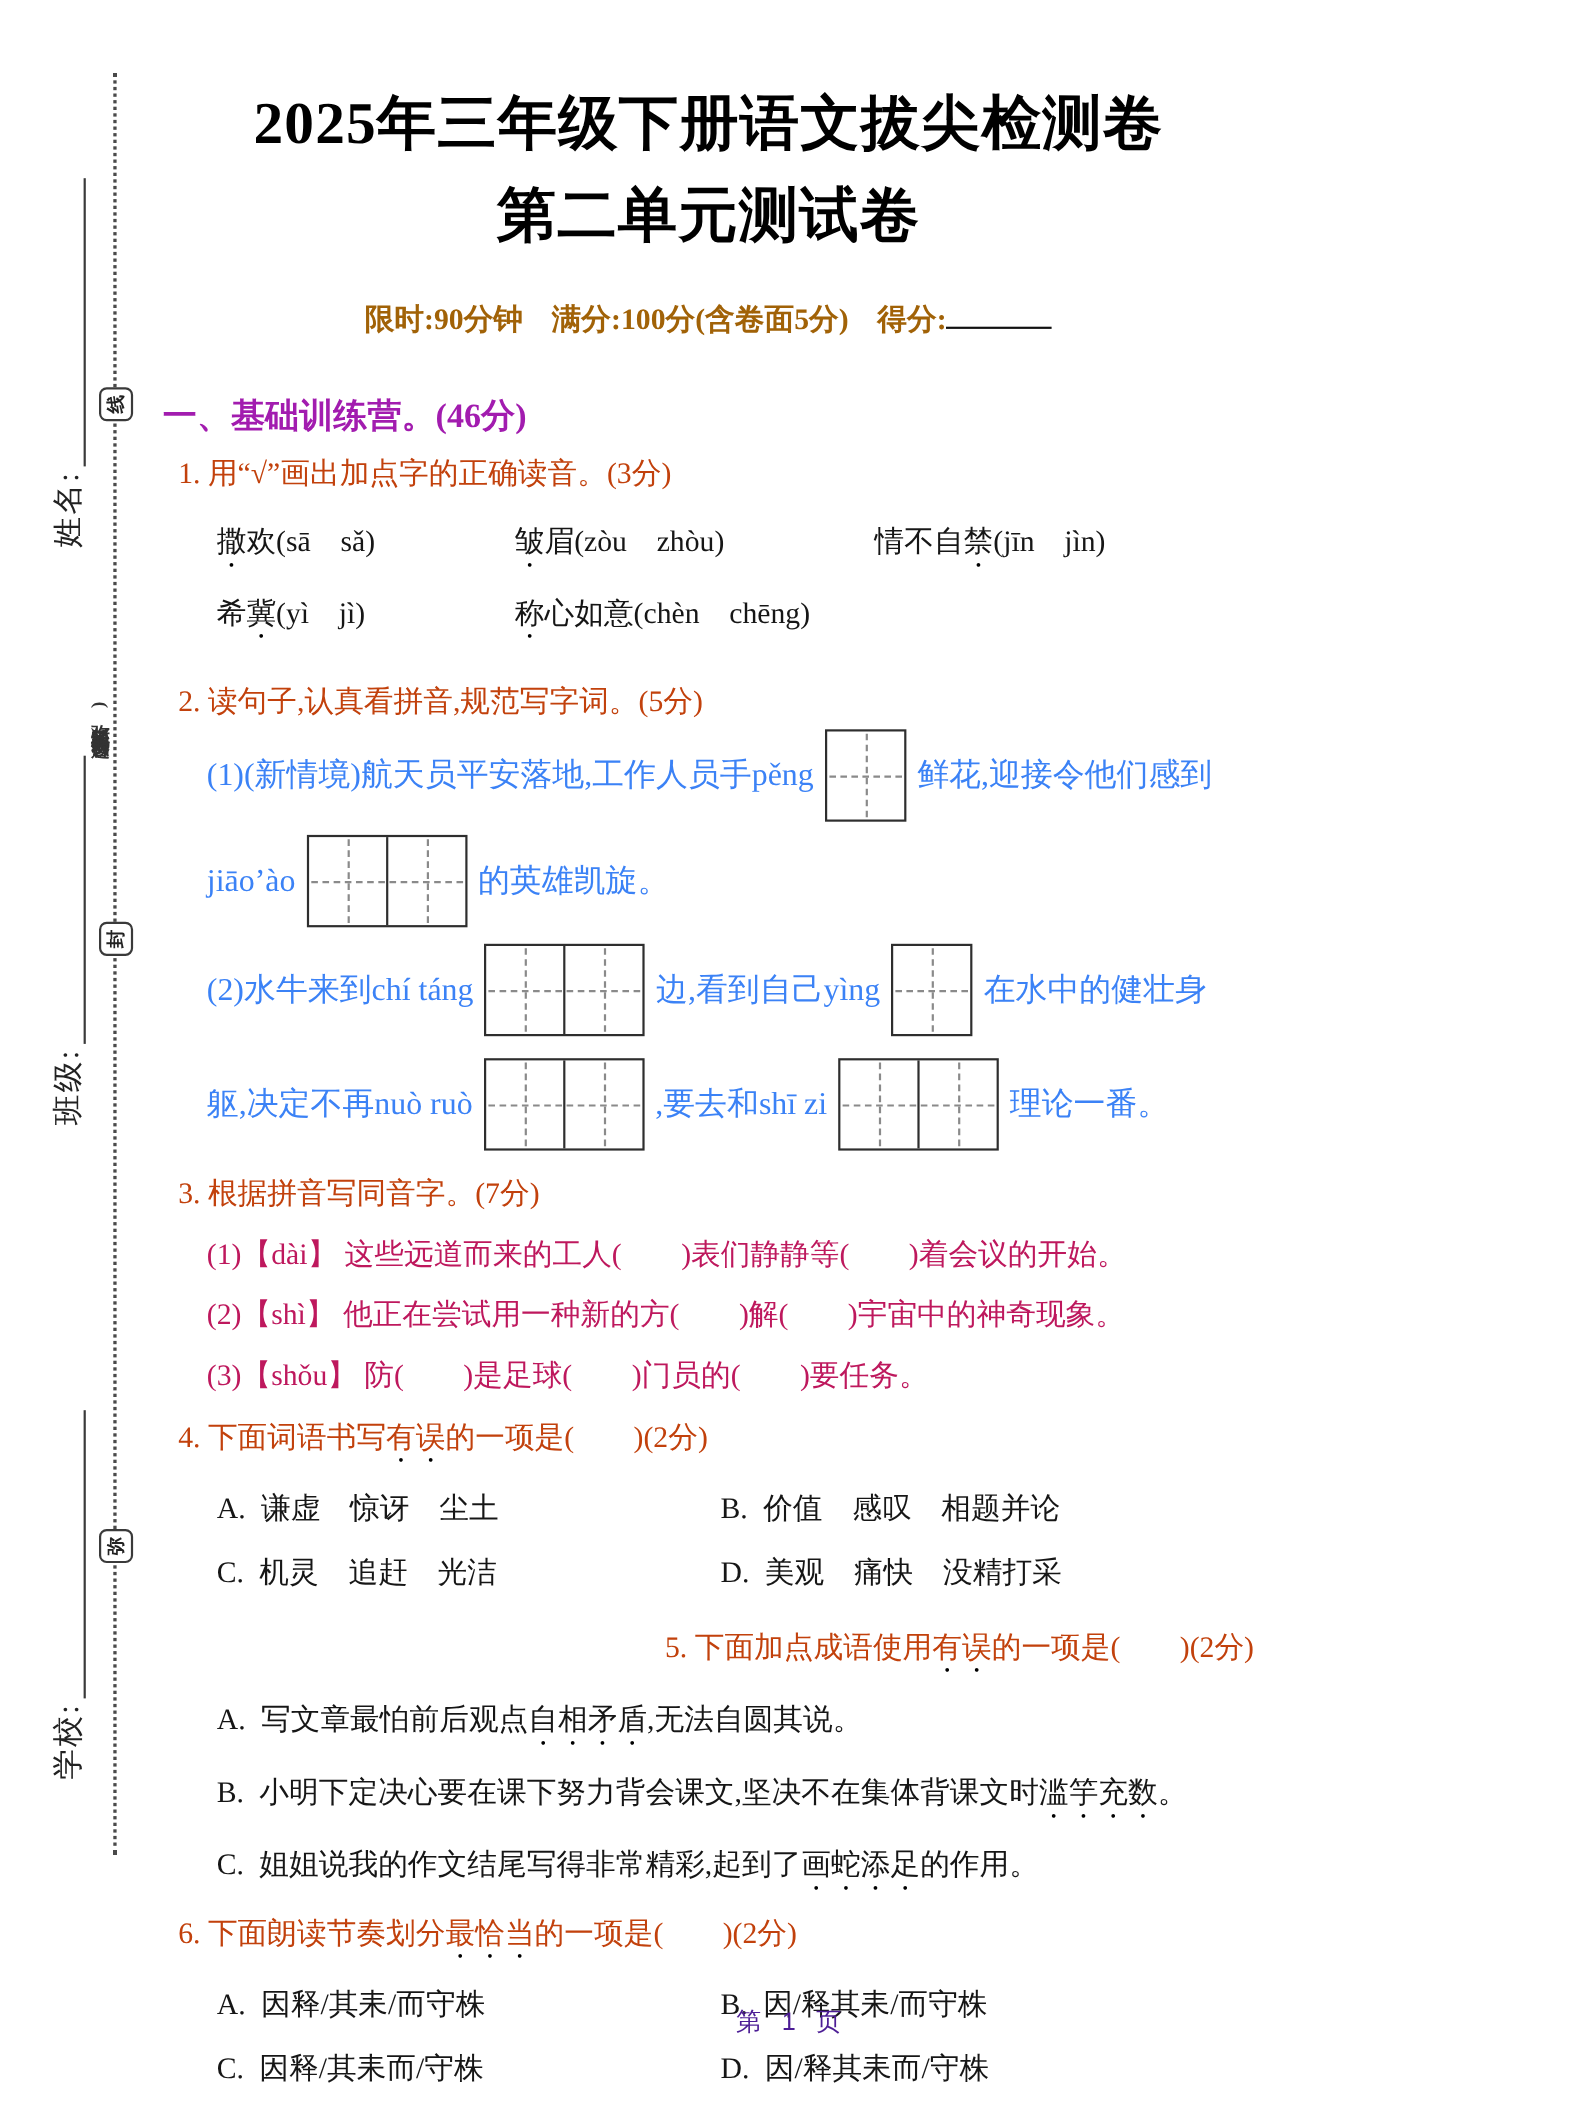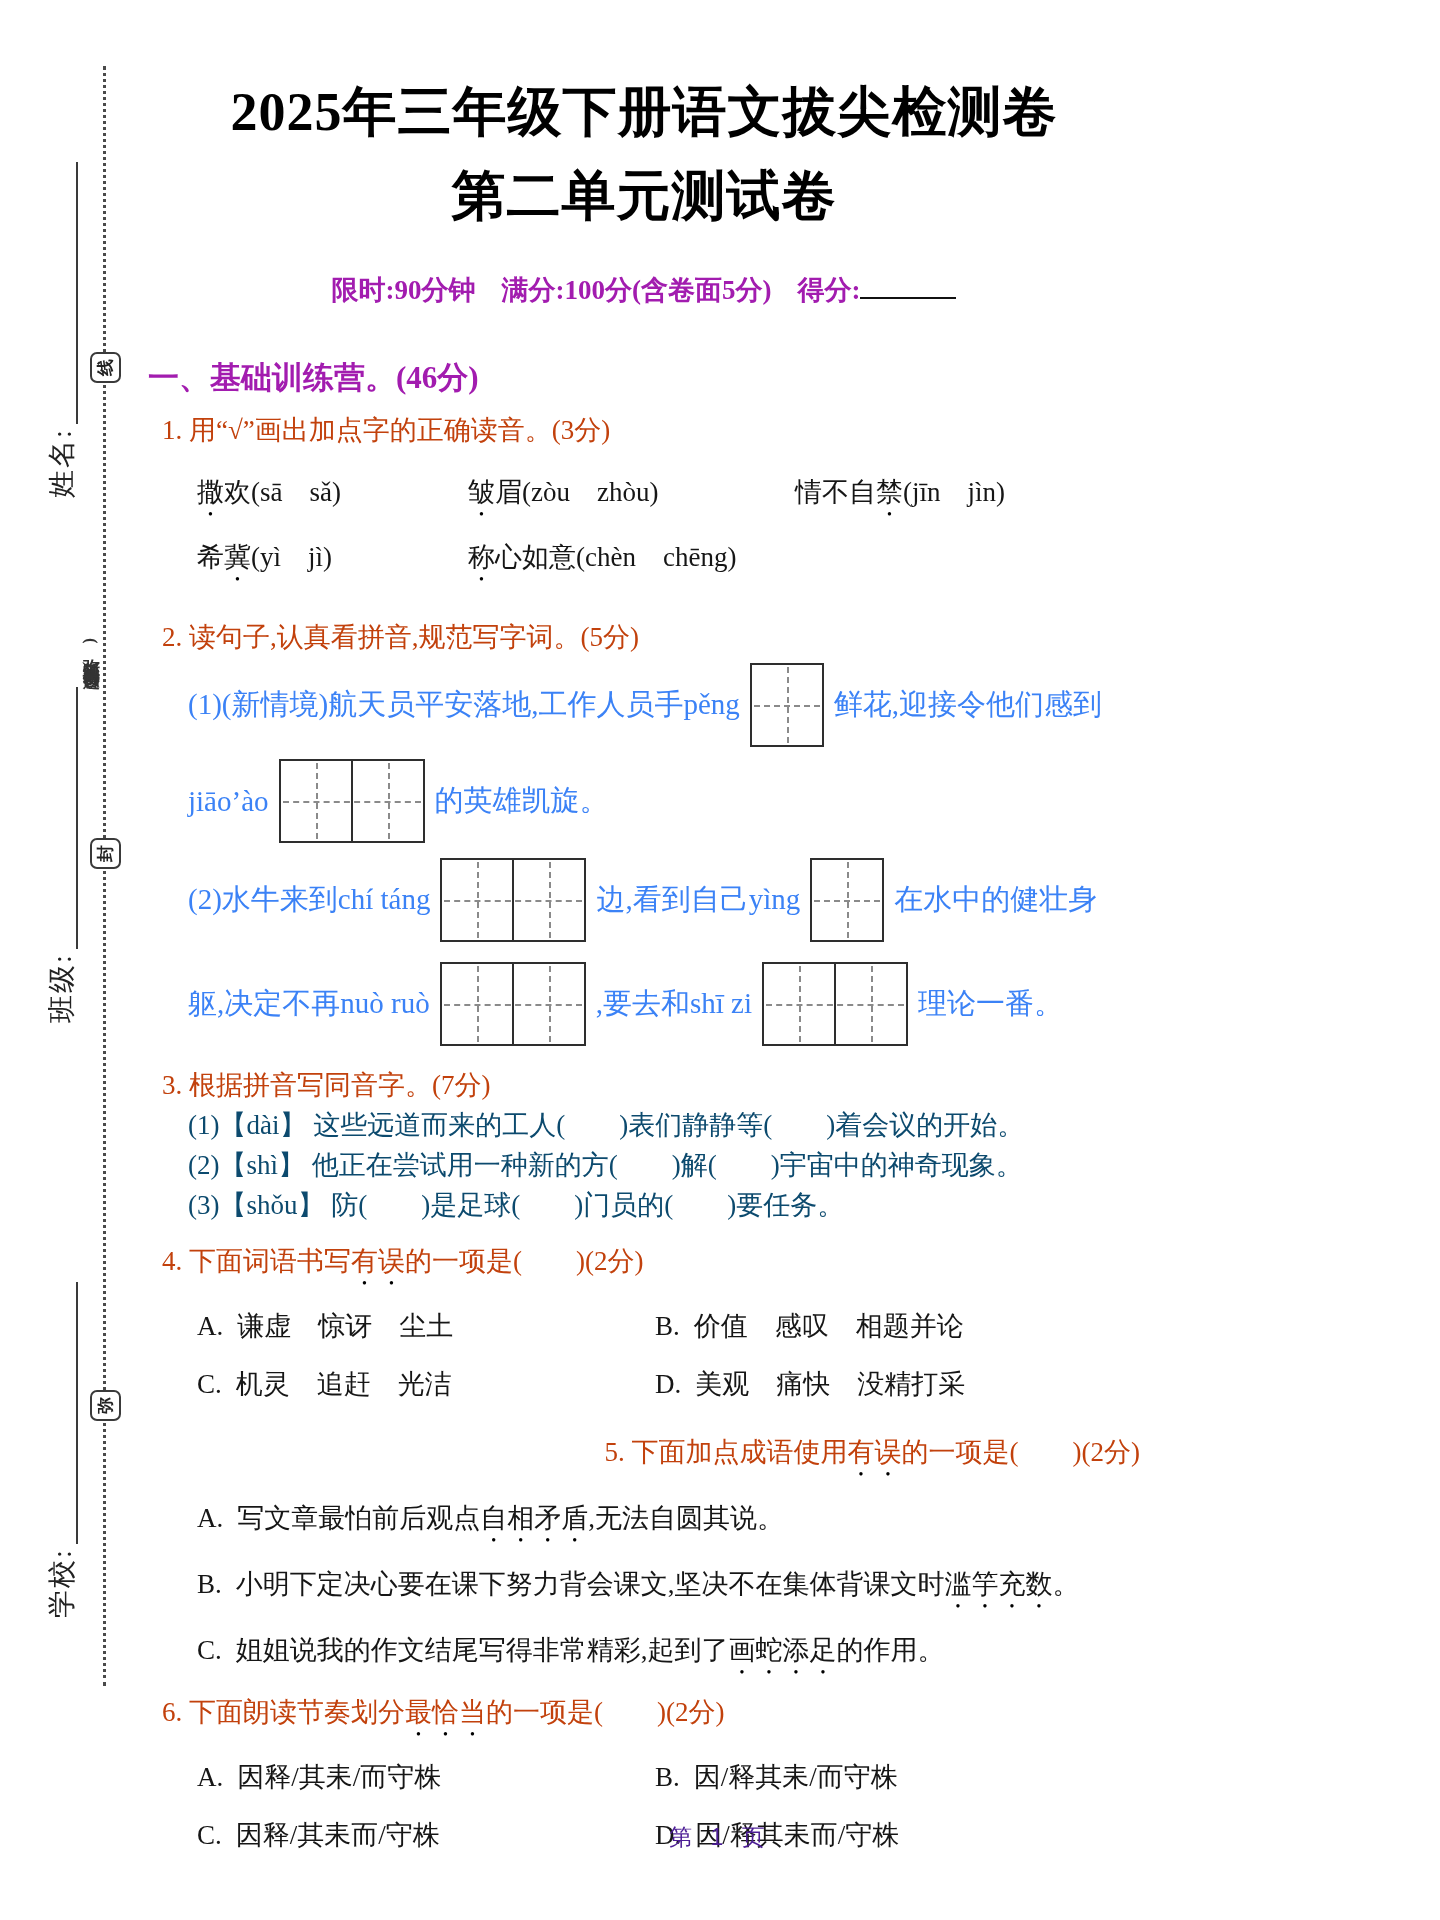--- a/index.html
+++ b/index.html
@@ -23,21 +23,21 @@
     border-radius:7px;display:flex;align-items:center;justify-content:center;background:#fff;}
   .badge span{display:inline-block;transform:rotate(-90deg);font-size:17px;font-weight:700;color:#222;}
   .bd-xian{top:352px;}
   .bd-feng{top:838px;}
   .bd-mi{top:1390px;}
   
   .content{position:absolute;left:148px;top:80px;width:992px;}
   .title{font-size:54px;line-height:64px;font-weight:800;text-align:center;color:#000;
     letter-spacing:1px;}
   .t2{margin-top:20px;}
-  .meta{margin-top:42px;font-size:27px;line-height:40px;font-weight:700;text-align:center;color:#a21caf;}
+  .meta{margin-top:42px;font-size:27px;line-height:40px;font-weight:700;text-align:center;color:#a16207;}
   .meta .gap{display:inline-block;width:26px;}
   .score-line{display:inline-block;width:96px;height:1em;border-bottom:2.5px solid #111;}
   .sec{margin-top:46px;font-size:31px;line-height:44px;font-weight:800;color:#a21caf;}
   .stem{font-size:27px;line-height:40px;padding-left:14px;color:#c2410c;}
   .st-q1{margin-top:10px;}
   .st-q2{margin-top:30px;}
   .st-q3{margin-top:13px;}
   .st-q4{margin-top:16px;}
   .st-q5{margin-top:28px;text-align:right;}
   .st-q6{margin-top:12px;}
@@ -51,21 +51,21 @@
   .boxline{display:flex;align-items:center;padding-left:40px;min-height:96px;
     font-size:29px;color:#3b82f6;white-space:nowrap;}
   .bl-2a{margin-top:3px;}
   .bl-2b{margin-top:8px;}
   .tian{display:inline-flex;position:relative;border:2.5px solid #2e2e2e;margin:0 10px;background:#fff;}
   .tian .cell{width:70px;height:80px;position:relative;}
   .tian .cell + .cell{border-left:2px solid #2e2e2e;}
   .tian .cell::before{content:'';position:absolute;left:50%;top:2px;bottom:2px;border-left:2px dashed #8a8a8a;}
   .tian::after{content:'';position:absolute;left:2px;right:2px;top:50%;border-top:2px dashed #8a8a8a;}
   
-  .q3item{padding-left:40px;font-size:27px;line-height:40px;color:#0c4a6e;}
+  .q3item{margin-top:15px;padding-left:40px;font-size:27px;line-height:40px;color:#be185d;}
   
   .optgrid{margin-top:15px;padding-left:49px;display:grid;grid-template-columns:458px 1fr;
     row-gap:18px;font-size:27px;line-height:40px;color:#161616;}
   .optline{margin-top:16px;padding-left:49px;font-size:27px;line-height:40px;color:#161616;}
   .olabel{margin-right:14px;}
   .footer{position:absolute;left:0;top:1822px;width:100%;text-align:center;
     font-size:23px;letter-spacing:6px;color:#4c1d95;font-family:"Liberation Sans","DejaVu Sans",sans-serif;}
 </style>
 </head>
 <body>

